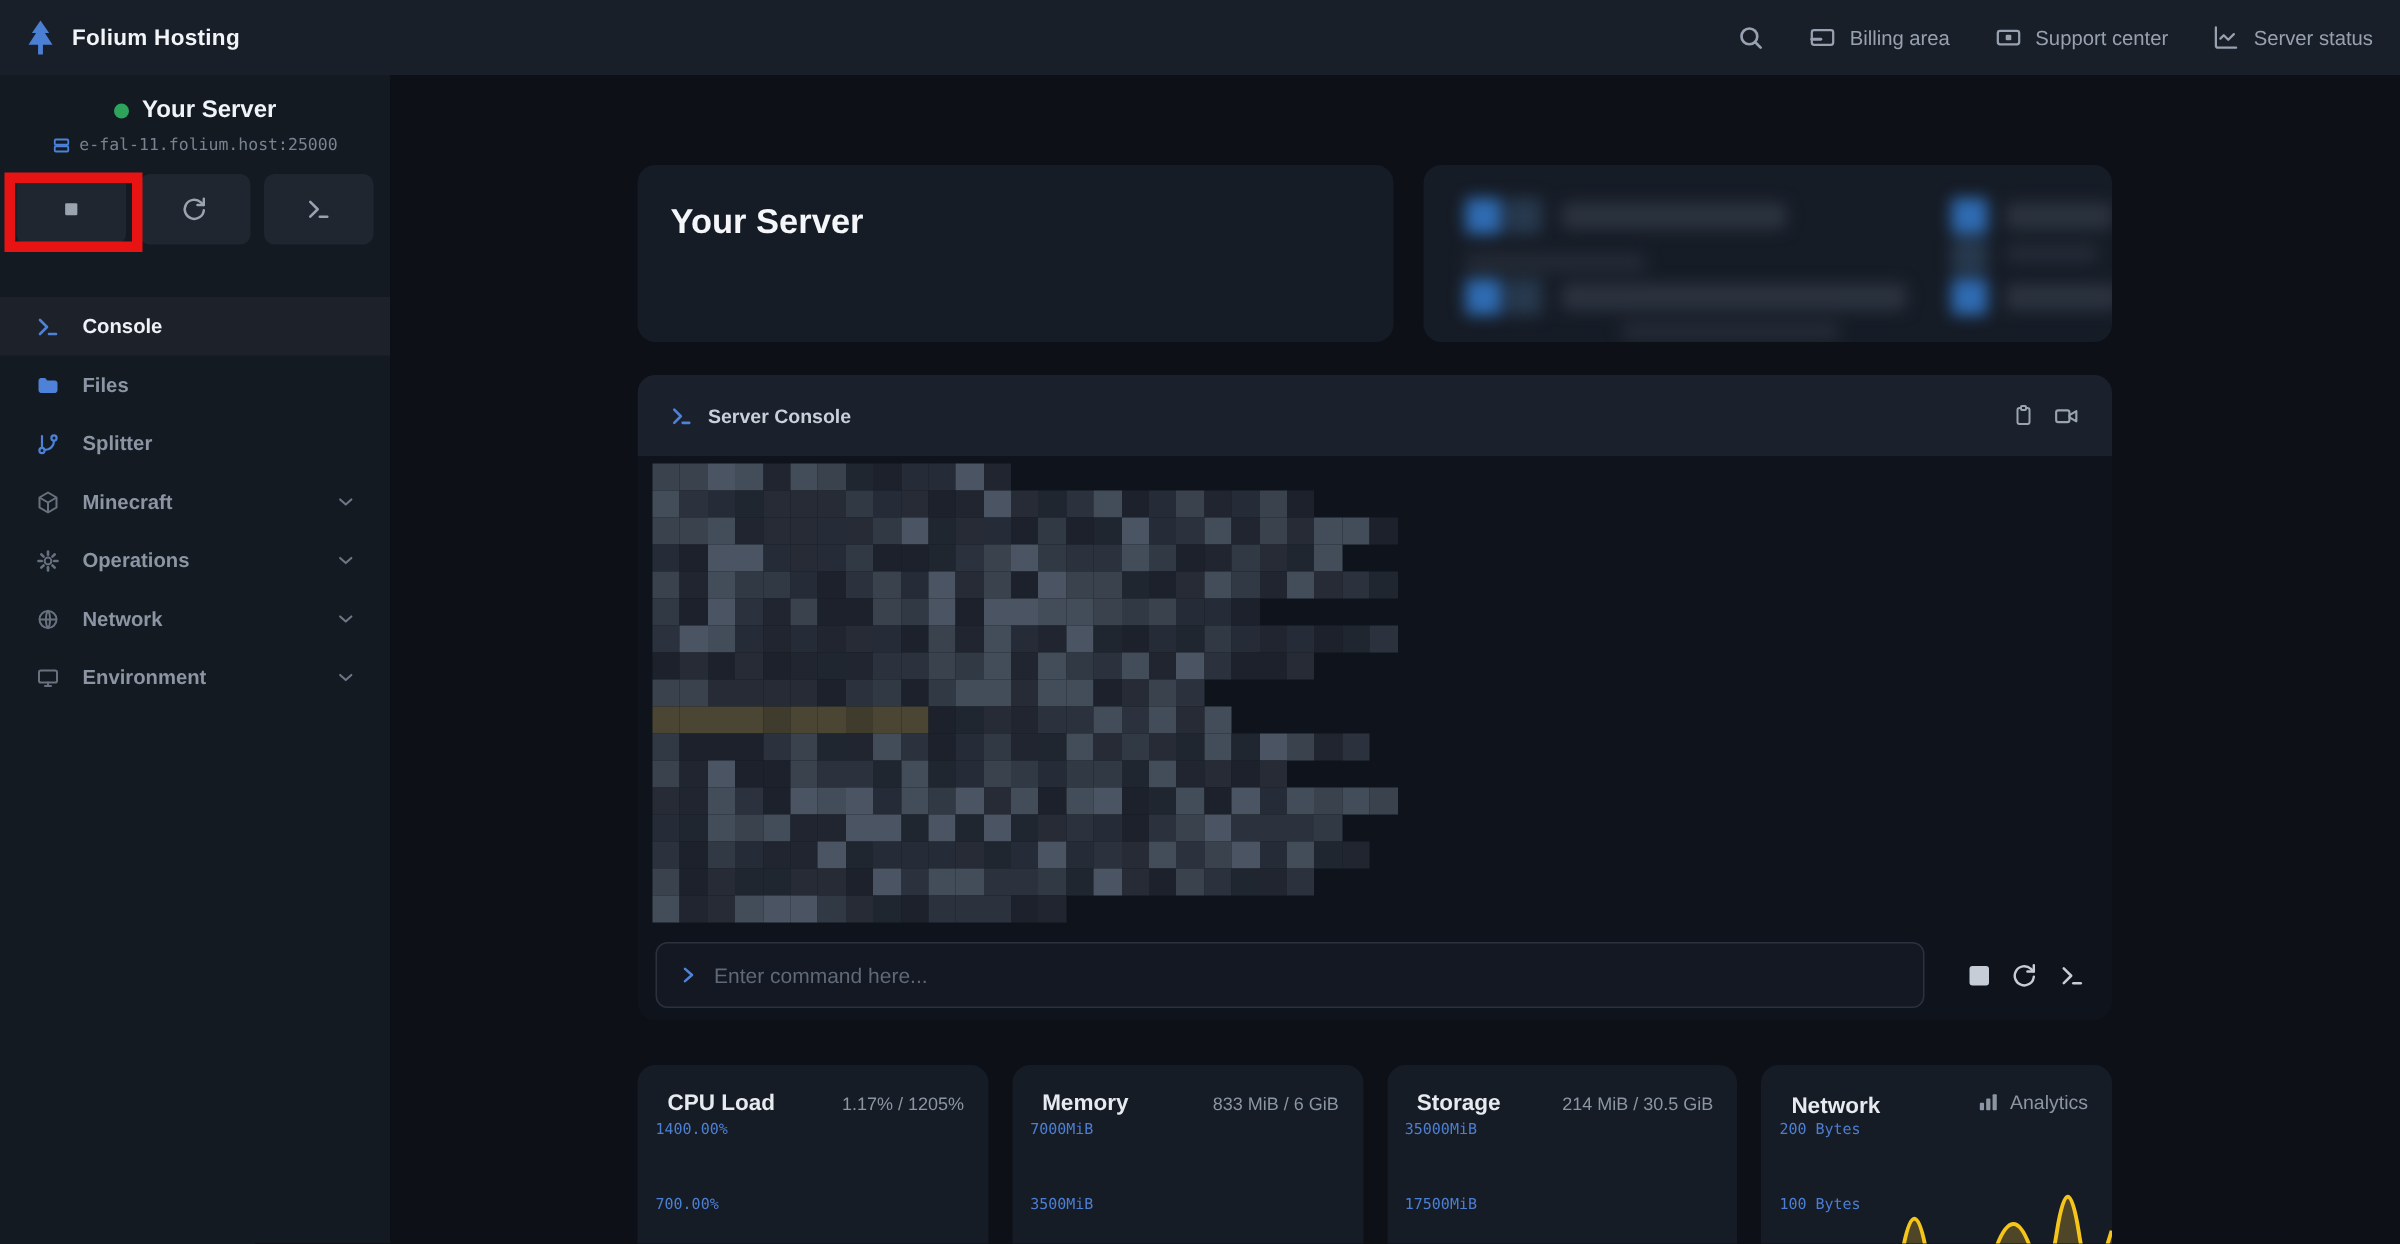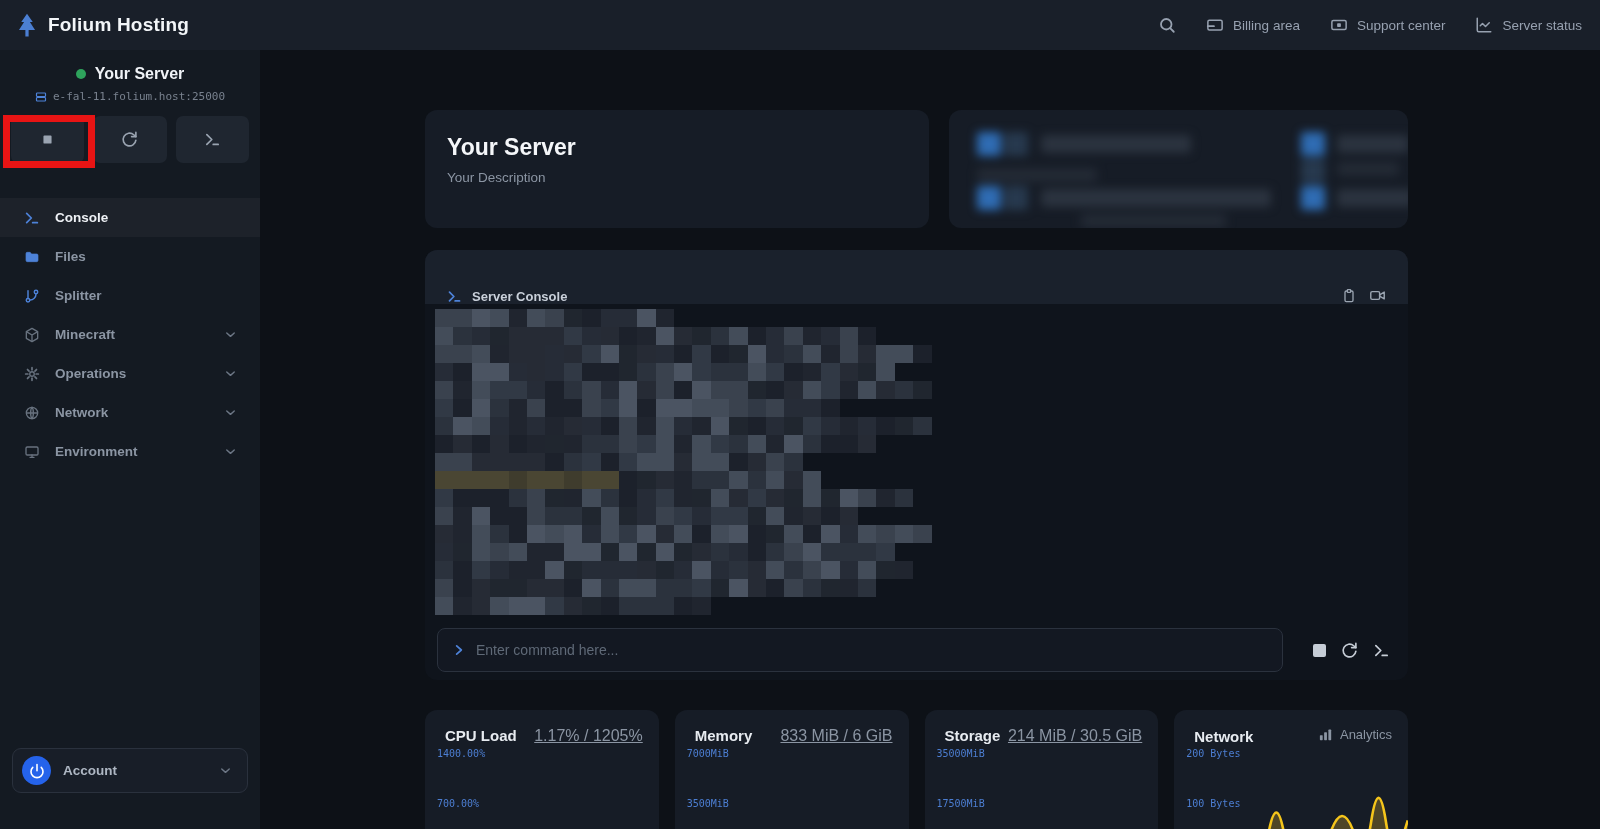--- a/index.html
+++ b/index.html
@@ -5,21 +5,21 @@
   * { margin:0; padding:0; box-sizing:border-box; }
   html,body { width:1600px; height:829px; overflow:hidden; background:#0d1117;
     font-family:"Liberation Sans", sans-serif; position:relative; }
   svg { display:block; }
   button { background:none; border:none; cursor:pointer; font-family:inherit; }
 
   
   .topbar { position:absolute; left:0; top:0; width:1600px; height:50px; background:#191f29;
     display:flex; align-items:center; justify-content:space-between; padding:0 18px 0 14px; z-index:5; }
   .brand { display:flex; align-items:center; gap:8px; }
-  .brand-name { color:#f2f5f8; font-weight:700; font-size:19px; letter-spacing:.2px; }
+  .brand-name { color:#f2f5f8; font-weight:700; font-size:15px; letter-spacing:.2px; }
   .topnav { display:flex; align-items:center; gap:30px; }
   .topnav-item { display:flex; align-items:center; gap:9px; color:#97a1b0; font-size:13.5px; }
   .topnav-item svg { stroke:#97a1b0; }
 
   
   .sidebar { position:absolute; left:0; top:50px; width:260px; height:779px; background:#141a22; z-index:2; }
   .srv-head { display:flex; align-items:center; justify-content:center; gap:9px; margin-top:15px; }
   .srv-dot { width:10px; height:10px; border-radius:50%; background:#2ea35c; }
   .srv-name { color:#f0f3f7; font-size:16px; font-weight:700; }
   .srv-addr { display:flex; align-items:center; justify-content:center; gap:6px; margin-top:7px;
@@ -56,42 +56,42 @@
   .server-card p { color:#8b95a3; font-size:13.5px; margin-top:9px; }
   .info-card { flex:1; height:118px; position:relative; overflow:hidden; }
   .bw { position:absolute; inset:0; filter:blur(5px); }
   .b { position:absolute; border-radius:3px; }
   .sqb { width:24px; height:24px; background:#2f6cb3; }
   .sq2 { width:24px; height:24px; background:#27394e; }
   .bar { height:18px; background:#2b333f; border-radius:4px; }
   .bar.d { height:14px; background:#232a35; }
 
   .console { margin-top:22px; height:430px; border-radius:12px; overflow:hidden; background:#0f141c; }
-  .console-header { height:54px; background:#1a212c; display:flex; align-items:flex-end; padding:0 22px; gap:10px; }
+  .console-header { height:54px; background:#1a212c; display:flex; align-items:center; padding:0 22px; gap:10px; }
   .console-title { color:#c9d0da; font-size:13px; font-weight:600; flex:1; }
   .ch-actions { display:flex; gap:12px; }
   .ch-actions button { color:#9aa4b1; }
   .console-body { position:relative; height:376px; }
   .mosaic { position:absolute; left:10px; top:5px; display:flex; flex-direction:column; }
   .mrow { display:flex; }
   .mrow span { width:18.4px; height:18px; display:block; }
   .cmd-row { position:absolute; left:12px; right:12px; bottom:8px; height:44px; display:flex; align-items:center;gap:30px; }
   .cmd-wrap { flex:1; max-width:852px; height:44px; border:1px solid #2b323e; background:#131822; border-radius:8px;
     display:flex; align-items:center; padding:0 14px; gap:10px; }
   .cmd-wrap input { flex:1; background:transparent; border:none; outline:none; color:#cfd6df; font-size:14px; }
   .cmd-wrap input::placeholder { color:#5f6977; }
   .cmd-actions { display:flex; align-items:center; gap:15px; margin-left:auto; padding-right:6px; }
   .cmd-actions button { color:#c6cdd6; display:flex; }
   .stop-sq { width:13px; height:13px; background:#c6cdd6; border-radius:2px; }
 
   .row3 { margin-top:30px; display:flex; gap:16px; }
   .mcard { flex:1; height:170px; position:relative; overflow:hidden; }
   .mcard-head { display:flex; align-items:baseline; justify-content:space-between; padding:17px 16px 0 20px; }
   .mcard-title { color:#e7ebf0; font-size:15px; font-weight:700; }
-  .mcard-value { color:#8b95a3; font-size:16px;text-decoration:underline; }
+  .mcard-value { color:#8b95a3; font-size:12px; }
   .analytics { display:flex; align-items:center; gap:7px; color:#8b95a3; font-size:13px; }
   .axis { position:absolute; left:12px; color:#4c7ed2; font-size:10px; font-family:"DejaVu Sans Mono", monospace; z-index:3; }
   .axis.t1 { top:38px; } .axis.t2 { top:88px; }
   .net-chart { position:absolute; left:0; top:50px; width:100%; height:120px; z-index:1; }
 
   
   .annotation { position:absolute; left:3px; top:115px; width:92px; height:53px;
     border:7px solid #e81414; z-index:50; pointer-events:none; }
 </style>
 </head>
@@ -277,45 +277,28 @@
       </span>
       <span class="mi-label">Environment</span>
       <span class="mi-chev">
           <svg width="15" height="15" viewBox="0 0 24 24" fill="none" stroke-width="2.2" stroke-linecap="round" stroke-linejoin="round">
             <polyline points="6 9.5 12 15 18 9.5"></polyline>
           </svg>
         </span>
     </div>
   </div>
 
-  <div class="account">
-    <span class="avatar">
-      <span>
-        <svg width="16" height="16" viewBox="0 0 24 24" fill="none" stroke="#ffffff" stroke-width="2.4" stroke-linecap="round">
-            <path d="M18.36 6.64a9 9 0 1 1-12.73 0"></path>
-            <line x1="12" y1="2.5" x2="12" y2="11.5"></line>
-          </svg>
-      </span>
-    </span>
-    <span class="account-label">Account</span>
-    <span class="mi-chev">
-        <svg width="15" height="15" viewBox="0 0 24 24" fill="none" stroke-width="2.2" stroke-linecap="round" stroke-linejoin="round">
-          <polyline points="6 9.5 12 15 18 9.5"></polyline>
-        </svg>
-      </span>
-  </div>
 </div>
 
 <div class="main">
   <div class="content">
 
     <div class="row1">
       <div class="card server-card">
         <h1>Your Server</h1>
-        <p>Your Description</p>
       </div>
       <div class="card info-card">
         <div class="bw">
           <div class="b sqb" style="left:28px;top:22px"></div>
             <div class="b sq2" style="left:55px;top:22px"></div>
           <div class="b bar" style="left:92px;top:25px;width:150px"></div>
           <div class="b bar d" style="left:28px;top:58px;width:120px"></div>
           <div class="b sqb" style="left:28px;top:76px"></div>
             <div class="b sq2" style="left:55px;top:76px"></div>
           <div class="b bar" style="left:92px;top:79px;width:230px"></div>

